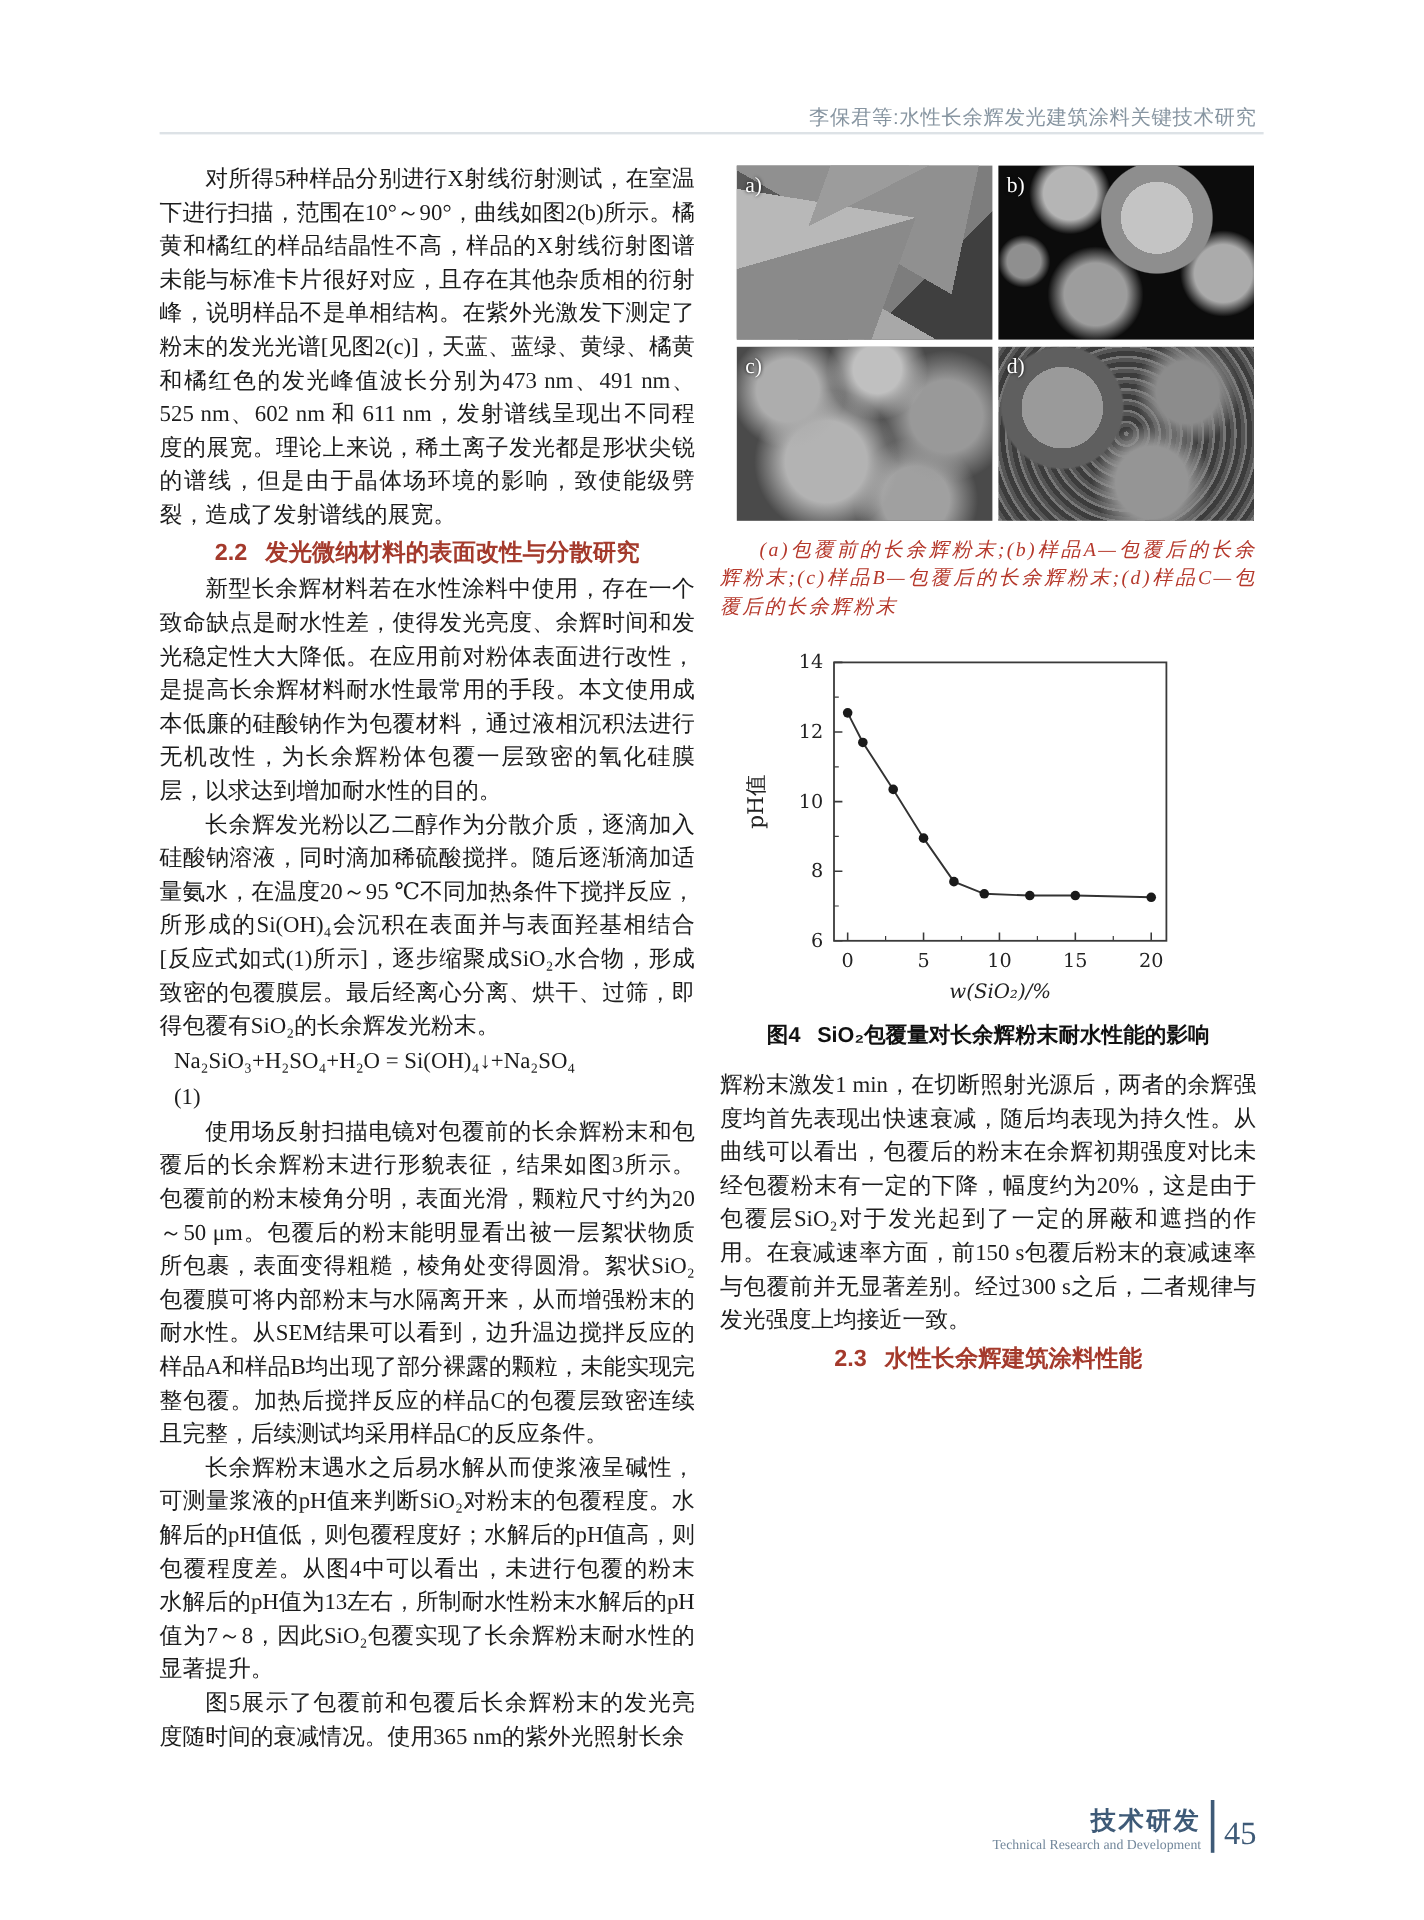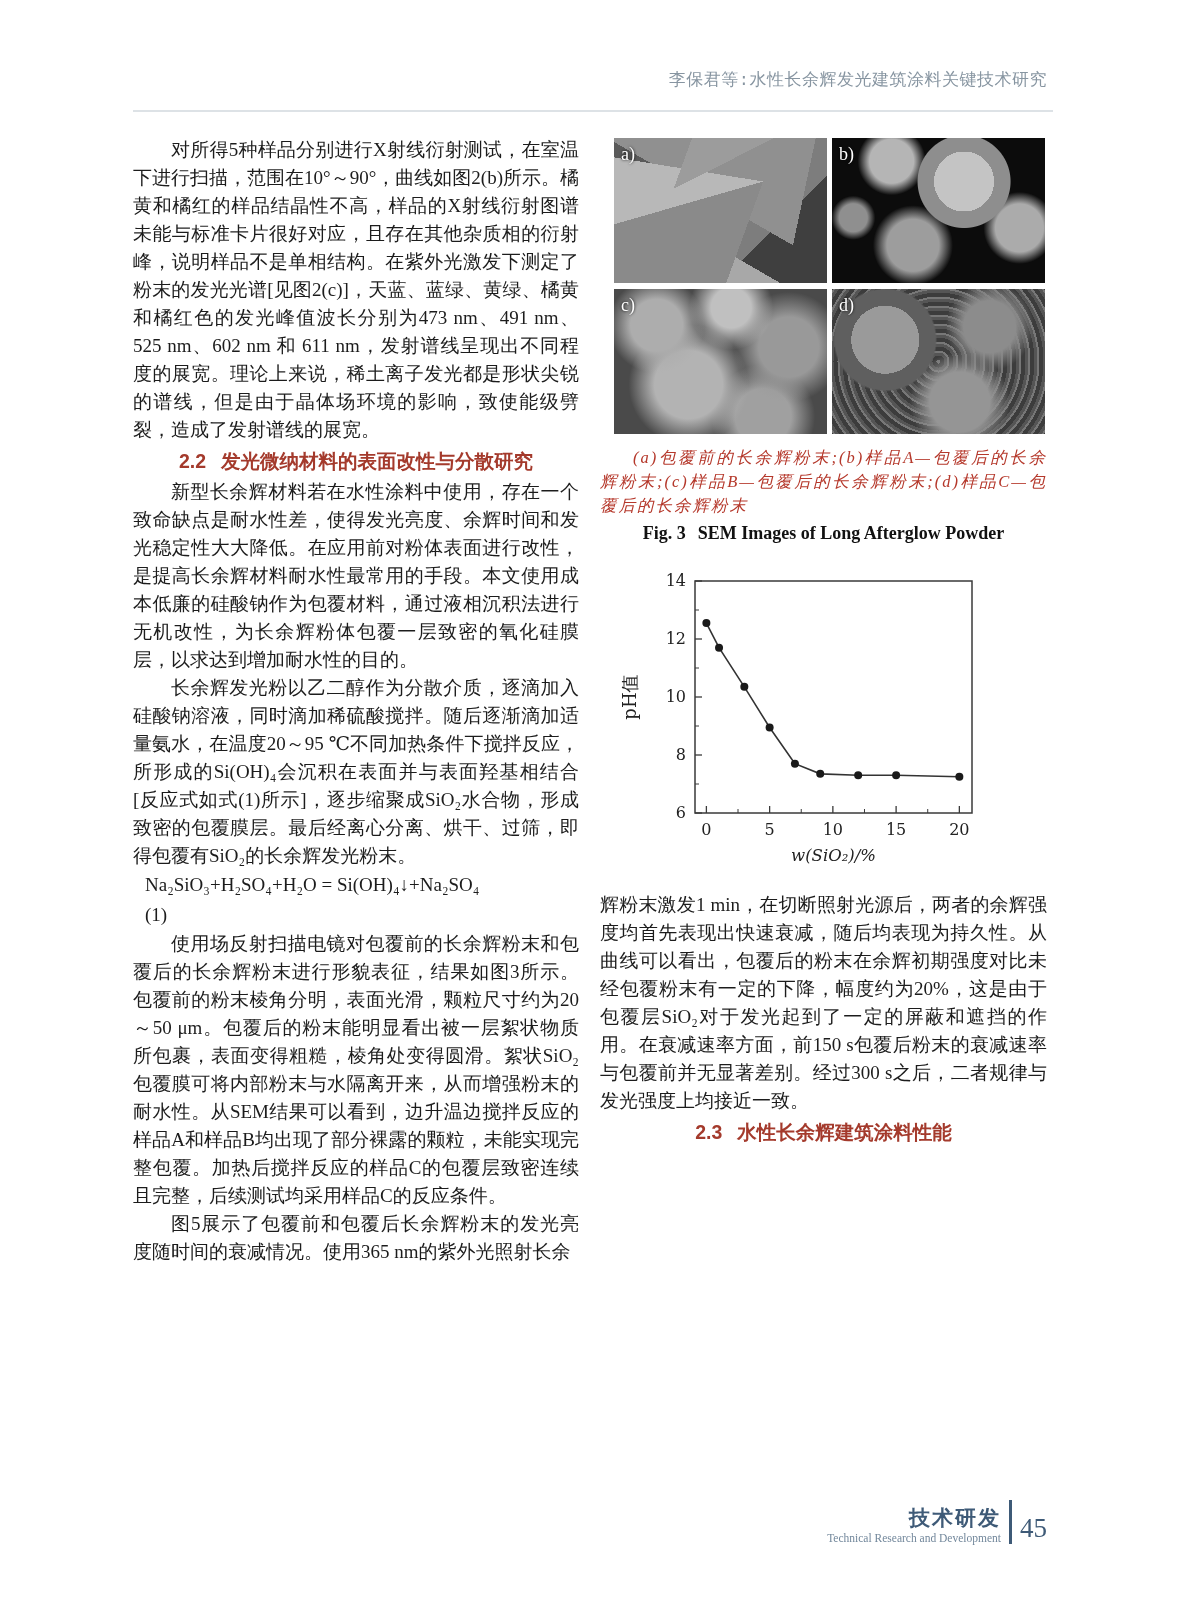--- a/index.html
+++ b/index.html
@@ -1,20 +1,20 @@
 <!DOCTYPE html>
 <html><head>
 <meta charset="utf-8">
 <style>
   * { margin:0; padding:0; box-sizing:border-box; }
   html,body { width:1187px; height:1600px; background:#ffffff; }
   body { position:relative; font-family:"Liberation Serif","DejaVu Serif",serif; color:#1c1c1c; overflow:hidden; }
 
-  .header { position:absolute; left:133px; top:68px; width:914px; text-align:right;
-            font-family:Liberation Mono, monospace; font-size:17px;
+  .header { position:absolute; left:133px; top:86px; width:914px; text-align:right;
+            font-family:Liberation Sans, sans-serif; font-size:17px;
             color:#8795a1; letter-spacing:0.5px; }
   .header-rule { position:absolute; left:133px; top:110px; width:920px; height:0;
                  border-top:2px solid #dde2e6; }
 
   .col { position:absolute; top:136px; font-size:19px; line-height:28px;
          text-align:justify; text-justify:inter-ideograph; }
   .col-left  { left:133px; width:446px; }
   .col-right { left:600px; width:447px; }
   .col p { margin:0; }
   p.indent { text-indent:2em; }
@@ -90,42 +90,40 @@
   <div class="sec-heading">
     <span class="num">2.2</span><span>发光微纳材料的表面改性与分散研究</span>
   </div>
   <p class="indent">新型长余辉材料若在水性涂料中使用，存在一个致命缺点是耐水性差，使得发光亮度、余辉时间和发光稳定性大大降低。在应用前对粉体表面进行改性，是提高长余辉材料耐水性最常用的手段。本文使用成本低廉的硅酸钠作为包覆材料，通过液相沉积法进行无机改性，为长余辉粉体包覆一层致密的氧化硅膜层，以求达到增加耐水性的目的。</p>
   <p class="indent">长余辉发光粉以乙二醇作为分散介质，逐滴加入硅酸钠溶液，同时滴加稀硫酸搅拌。随后逐渐滴加适量氨水，在温度20～95 ℃不同加热条件下搅拌反应，所形成的Si(OH)₄会沉积在表面并与表面羟基相结合[反应式如式(1)所示]，逐步缩聚成SiO₂水合物，形成致密的包覆膜层。最后经离心分离、烘干、过筛，即得包覆有SiO₂的长余辉发光粉末。</p>
   <div class="formula">
     <span>Na₂SiO₃+H₂SO₄+H₂O = Si(OH)₄↓+Na₂SO₄</span>
     <span>(1)</span>
   </div>
   <p class="indent">使用场反射扫描电镜对包覆前的长余辉粉末和包覆后的长余辉粉末进行形貌表征，结果如图3所示。包覆前的粉末棱角分明，表面光滑，颗粒尺寸约为20～50 μm。包覆后的粉末能明显看出被一层絮状物质所包裹，表面变得粗糙，棱角处变得圆滑。絮状SiO₂包覆膜可将内部粉末与水隔离开来，从而增强粉末的耐水性。从SEM结果可以看到，边升温边搅拌反应的样品A和样品B均出现了部分裸露的颗粒，未能实现完整包覆。加热后搅拌反应的样品C的包覆层致密连续且完整，后续测试均采用样品C的反应条件。</p>
+  <p class="indent">长余辉粉末遇水之后易水解从而使浆液呈碱性，可测量浆液的pH值来判断SiO₂对粉末的包覆程度。水解后的pH值低，则包覆程度好；水解后的pH值高，则包覆程度差。从图4中可以看出，未进行包覆的粉末水解后的pH值为13左右，所制耐水性粉末水解后的pH值为7～8，因此SiO₂包覆实现了长余辉粉末耐水性的显著提升。</p>
   <p class="indent">图5展示了包覆前和包覆后长余辉粉末的发光亮度随时间的衰减情况。使用365 nm的紫外光照射长余</p>
 </div>
 
 <div class="col col-right">
   <div class="sem-grid">
     <div class="sem-panel sem-a">
       <span class="sem-label">a)</span>
     </div>
     <div class="sem-panel sem-b">
       <span class="sem-label">b)</span>
     </div>
     <div class="sem-panel sem-c">
       <span class="sem-label">c)</span>
     </div>
     <div class="sem-panel sem-d">
       <span class="sem-label">d)</span>
     </div>
   </div>
   <div class="fig-caption-red">(a)包覆前的长余辉粉末;(b)样品A—包覆后的长余辉粉末;(c)样品B—包覆后的长余辉粉末;(d)样品C—包覆后的长余辉粉末</div>
-  <div class="fig-cap-en">
-    <span class="fig-no">Fig. 3</span><span>SEM Images of Long Afterglow Powder</span>
-  </div>
 
   <div class="chart-wrap">
     <svg id="ph-chart" width="447" height="310">
         <rect x="95" y="24" width="277" height="232" fill="none" stroke="#3a3a3a" stroke-width="1.5"></rect>
         <line x1="106.38356164383562" y1="256" x2="106.38356164383562" y2="249" stroke="#3a3a3a" stroke-width="1.3"></line>
         <text x="106.38356164383562" y="278" text-anchor="middle" font-size="16">0</text>
         <line x1="169.6255707762557" y1="256" x2="169.6255707762557" y2="249" stroke="#3a3a3a" stroke-width="1.3"></line>
         <text x="169.6255707762557" y="278" text-anchor="middle" font-size="16">5</text>
         <line x1="232.8675799086758" y1="256" x2="232.8675799086758" y2="249" stroke="#3a3a3a" stroke-width="1.3"></line>
         <text x="232.8675799086758" y="278" text-anchor="middle" font-size="16">10</text>
@@ -158,20 +156,23 @@
         <circle cx="169.6255707762557" cy="170.45000000000002" r="4" fill="#1a1a1a"></circle>
         <circle cx="194.92237442922374" cy="206.7" r="4" fill="#1a1a1a"></circle>
         <circle cx="220.21917808219177" cy="216.85000000000002" r="4" fill="#1a1a1a"></circle>
         <circle cx="258.16438356164383" cy="218.3" r="4" fill="#1a1a1a"></circle>
         <circle cx="296.1095890410959" cy="218.3" r="4" fill="#1a1a1a"></circle>
         <circle cx="359.351598173516" cy="219.75" r="4" fill="#1a1a1a"></circle>
         <text x="36" y="140" text-anchor="middle" font-size="18" transform="rotate(-90 36 140)">pH值</text>
         <text x="233.5" y="304" text-anchor="middle" font-size="16.5" font-style="italic">w(SiO₂)/%</text>
       </svg>
   </div>
+  <div class="fig-cap-cn" style="margin-top:2px;">
+    <span class="fig-no">图4</span><span>SiO₂包覆量对长余辉粉末耐水性能的影响</span>
+  </div>
 
   <p style="margin-top:16px;">辉粉末激发1 min，在切断照射光源后，两者的余辉强度均首先表现出快速衰减，随后均表现为持久性。从曲线可以看出，包覆后的粉末在余辉初期强度对比未经包覆粉末有一定的下降，幅度约为20%，这是由于包覆层SiO₂对于发光起到了一定的屏蔽和遮挡的作用。在衰减速率方面，前150 s包覆后粉末的衰减速率与包覆前并无显著差别。经过300 s之后，二者规律与发光强度上均接近一致。</p>
   <div class="sec-heading">
     <span class="num">2.3</span><span>水性长余辉建筑涂料性能</span>
   </div>
 </div>
 
 <div class="footer">
   <div class="footer-text">
     <div class="footer-cn">技术研发</div>

